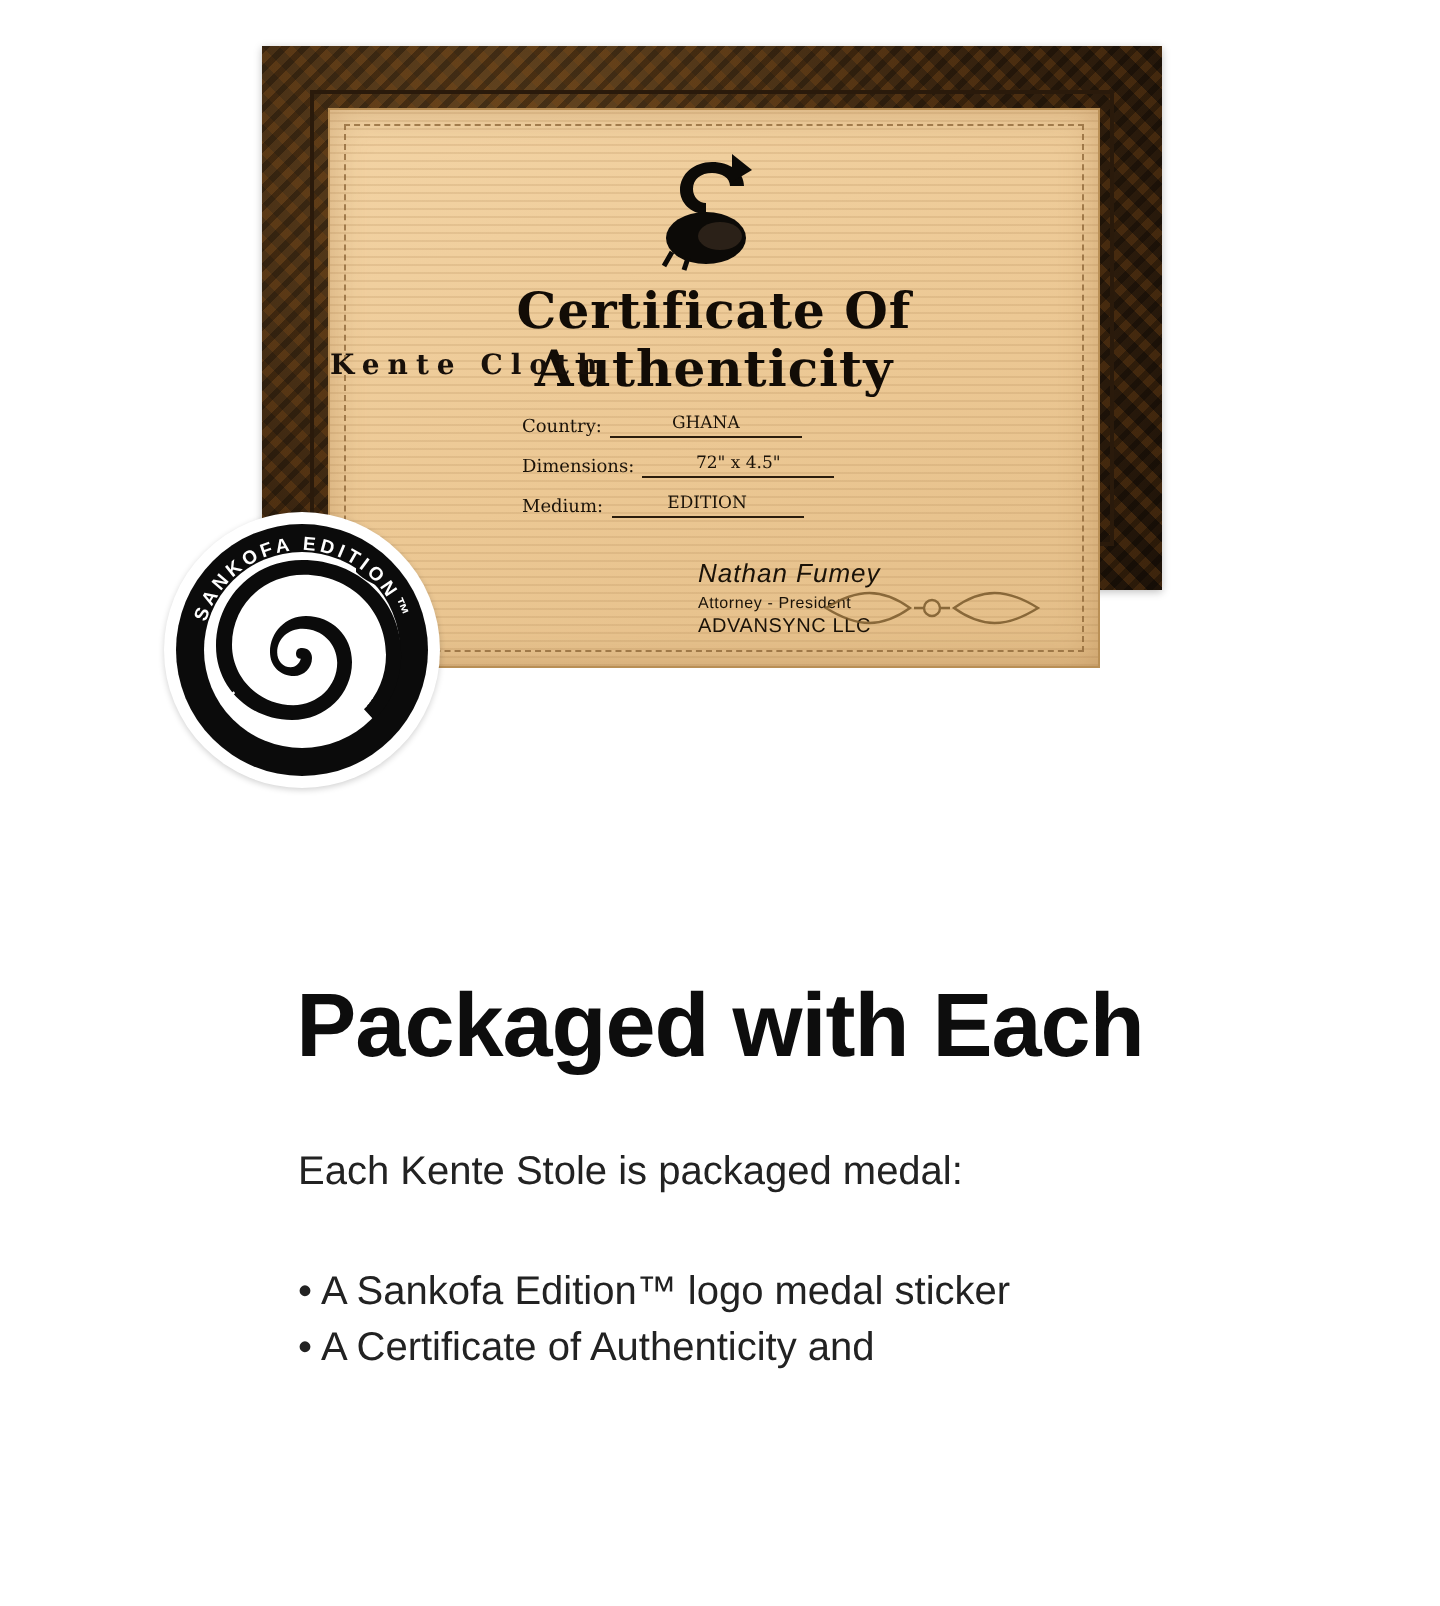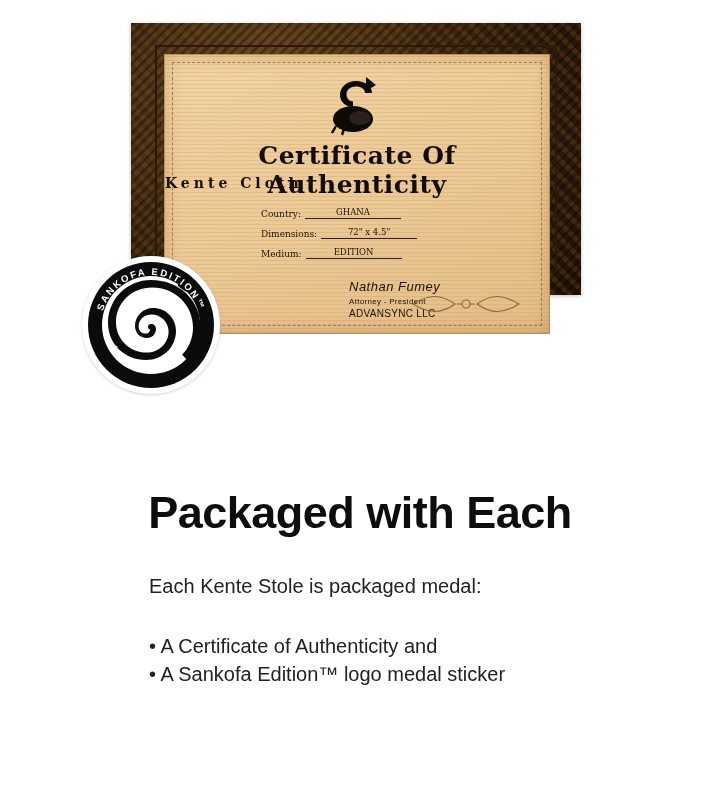--- a/index.html
+++ b/index.html
@@ -274,15 +274,15 @@
       </text>
     </svg>
   </div>
 </div>
 
 <div class="headline">Packaged with Each</div>
 
 <div class="lead">Each Kente Stole is packaged medal:</div>
 
 <div class="bullets">
+  <div class="bullet-line">• A Sankofa Edition™ logo medal sticker</div>
   <div class="bullet-line">• A Certificate of Authenticity and</div>
-  <div class="bullet-line">• A Sankofa Edition™ logo medal sticker</div>
 </div>
 
 </body></html>

